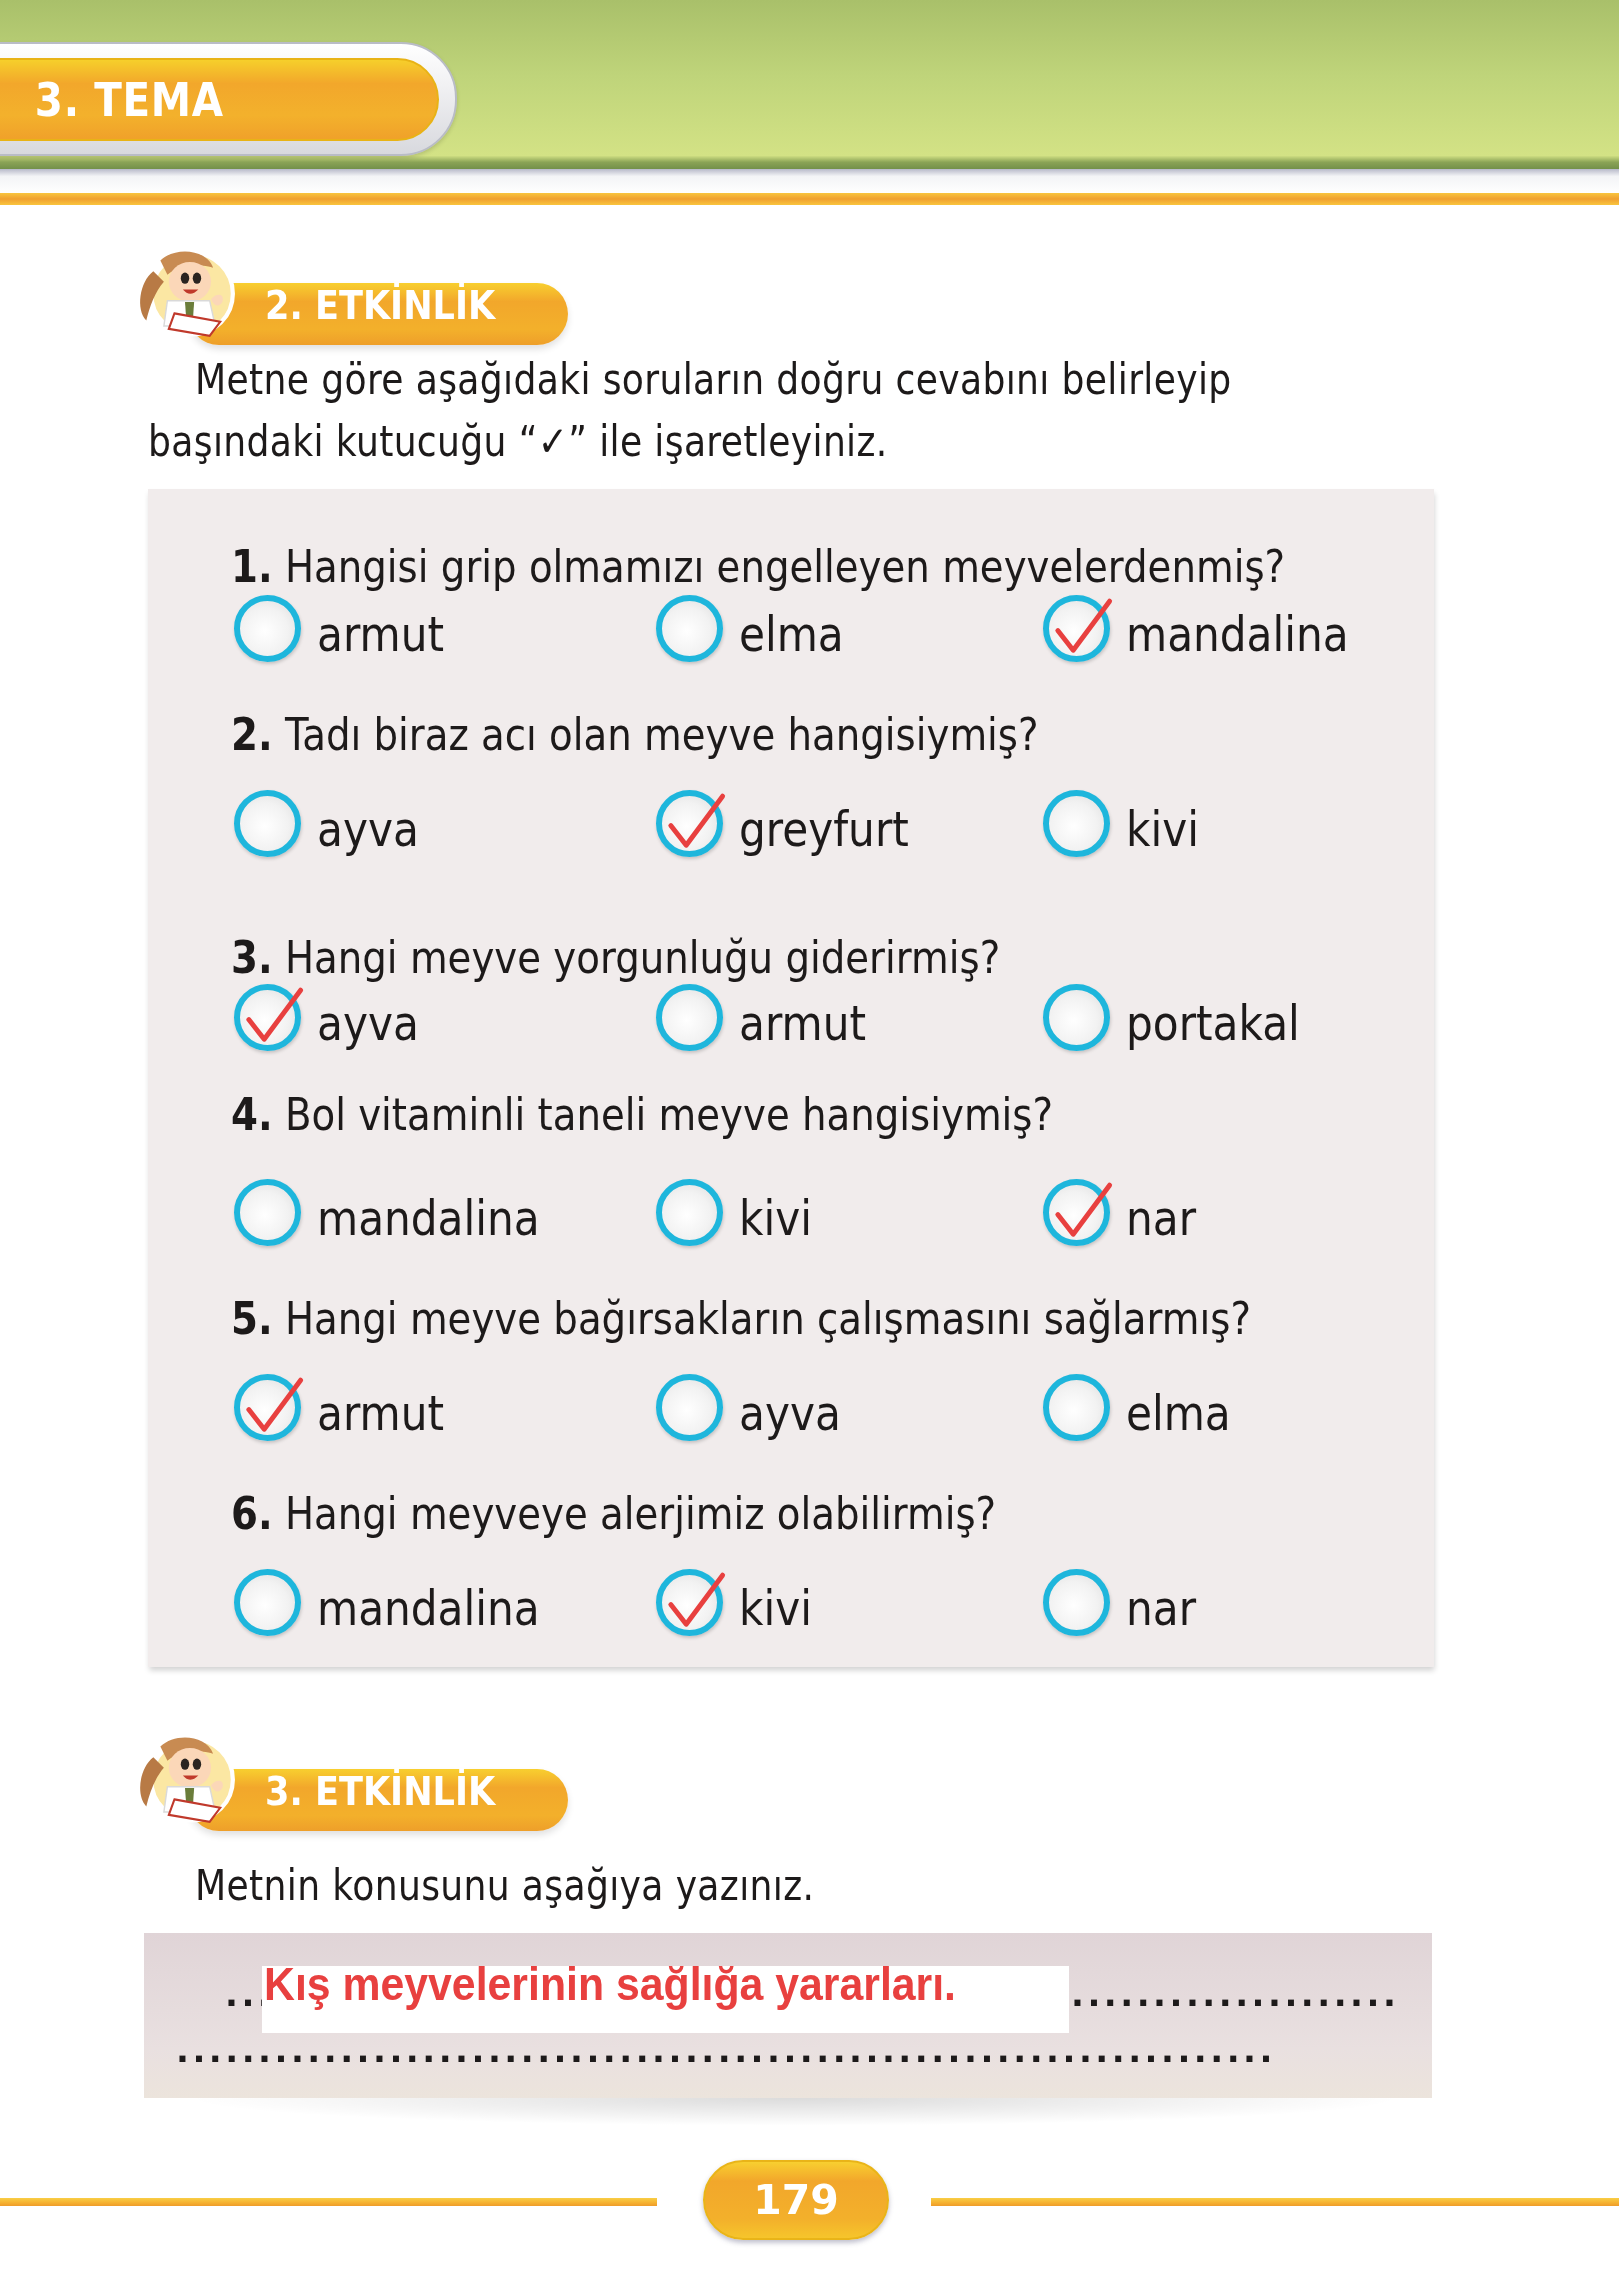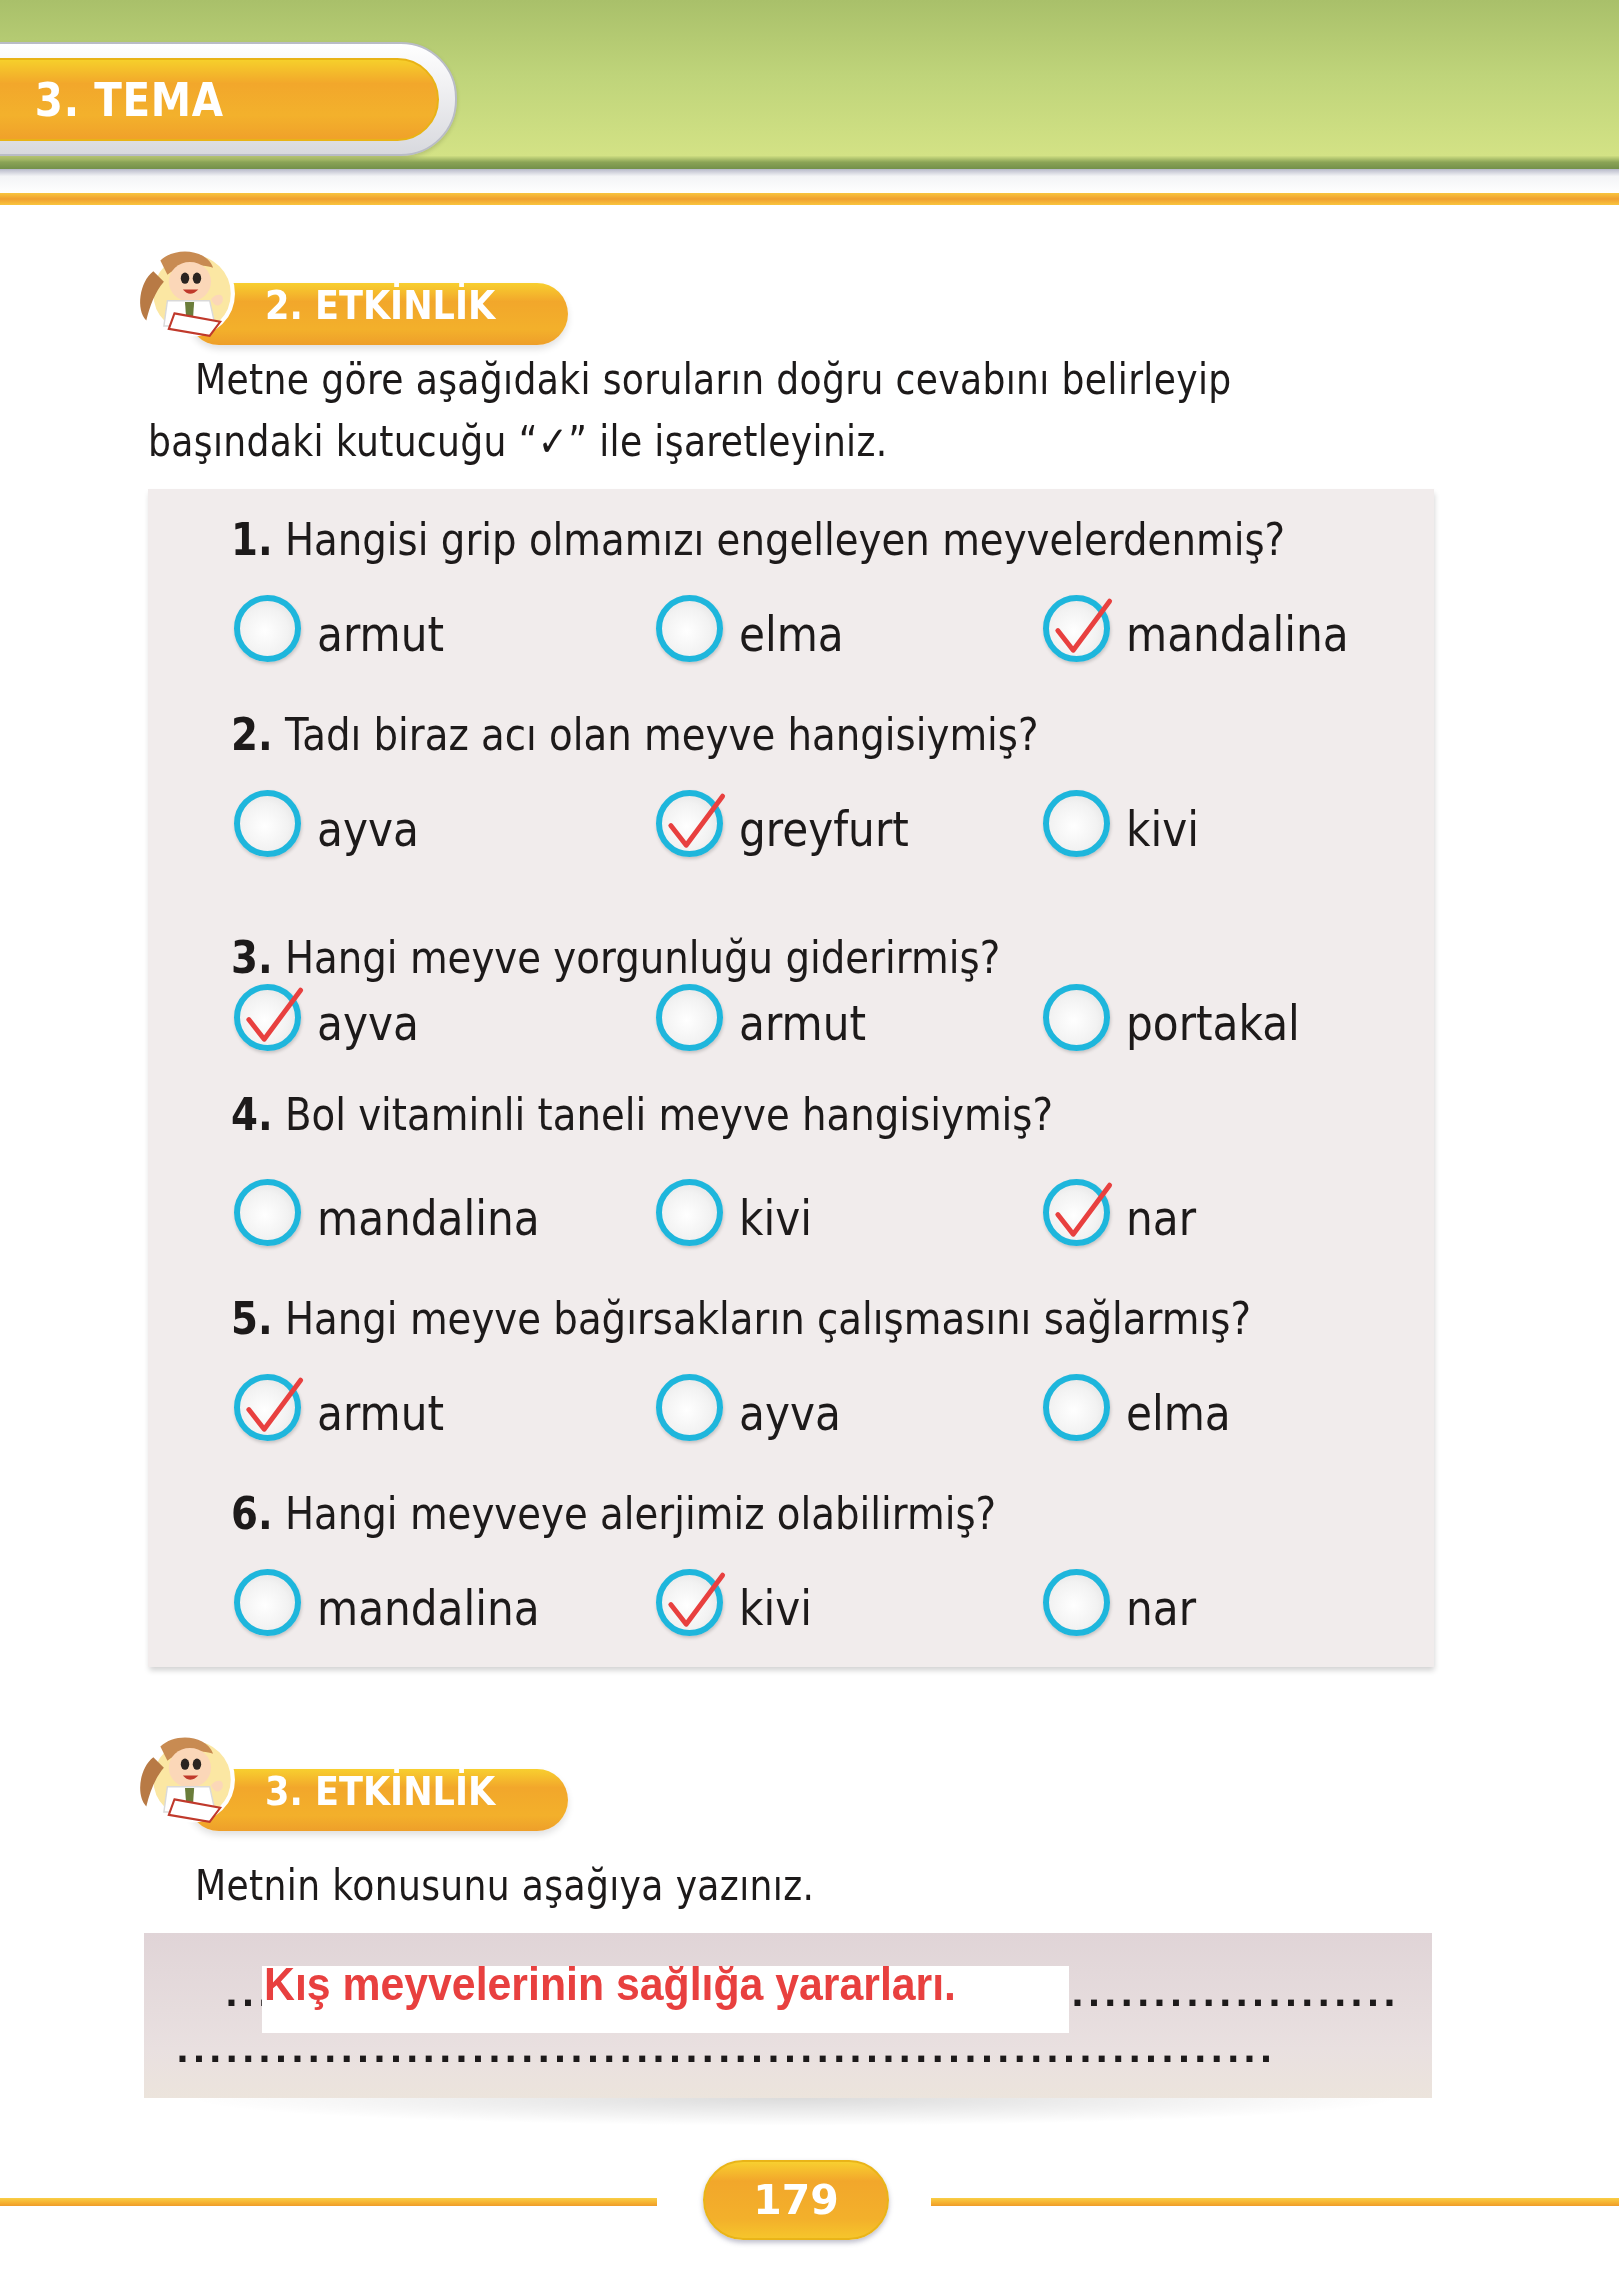--- a/index.html
+++ b/index.html
@@ -161,21 +161,21 @@
 <div class="instruction" style="left:195px; top:350px;text-decoration:underline;">
   <span class="inner">Metne göre aşağıdaki soruların doğru cevabını belirleyip</span>
 </div>
 <div class="instruction" style="left:148px; top:412px;">
   <span class="inner">başındaki kutucuğu “✓” ile işaretleyiniz.</span>
 </div>
 
 <div class="quiz-panel"></div>
 
 <div id="questions-root">
-    <div class="question" style="top: 513px; text-align: right;"><span class="inner"><span class="num">1.</span> <span>Hangisi grip olmamızı engelleyen meyvelerdenmiş?</span></span></div>
+    <div class="question" style="top: 540px; text-align: right;"><span class="inner"><span class="num">1.</span> <span>Hangisi grip olmamızı engelleyen meyvelerdenmiş?</span></span></div>
     <div class="option" style="left: 234px; top: 592px;">
       <div class="radio"></div>
       <span class="option-label">armut</span>
     </div>
     <div class="option" style="left: 656px; top: 592px;">
       <div class="radio"></div>
       <span class="option-label">elma</span>
     </div>
     <div class="option" style="left: 1043px; top: 592px;">
       <div class="radio">

